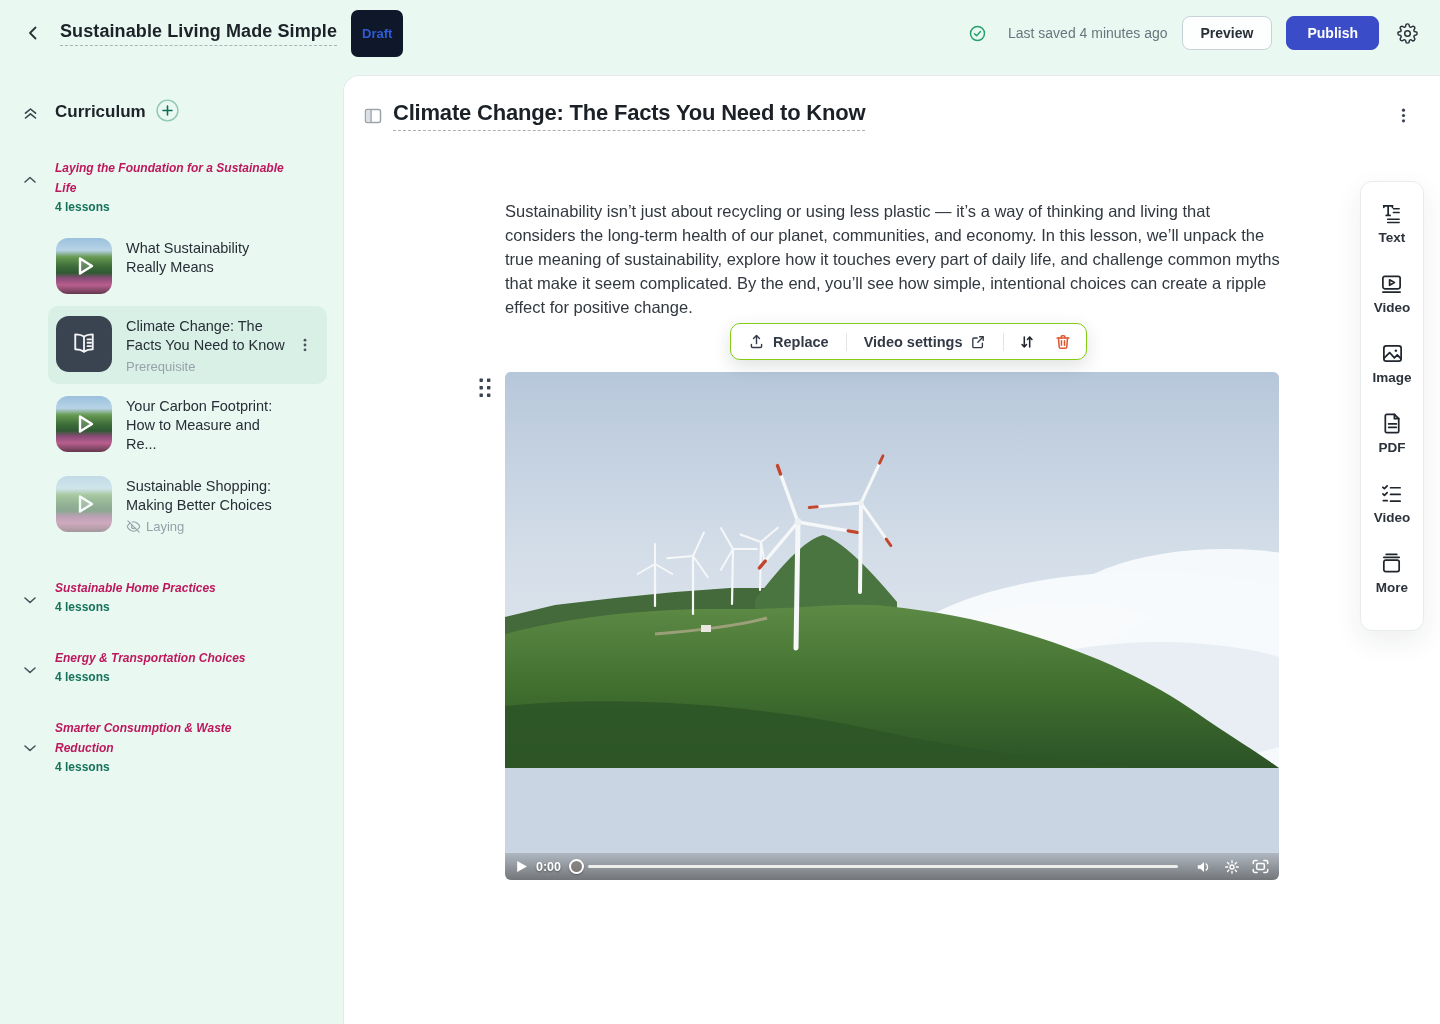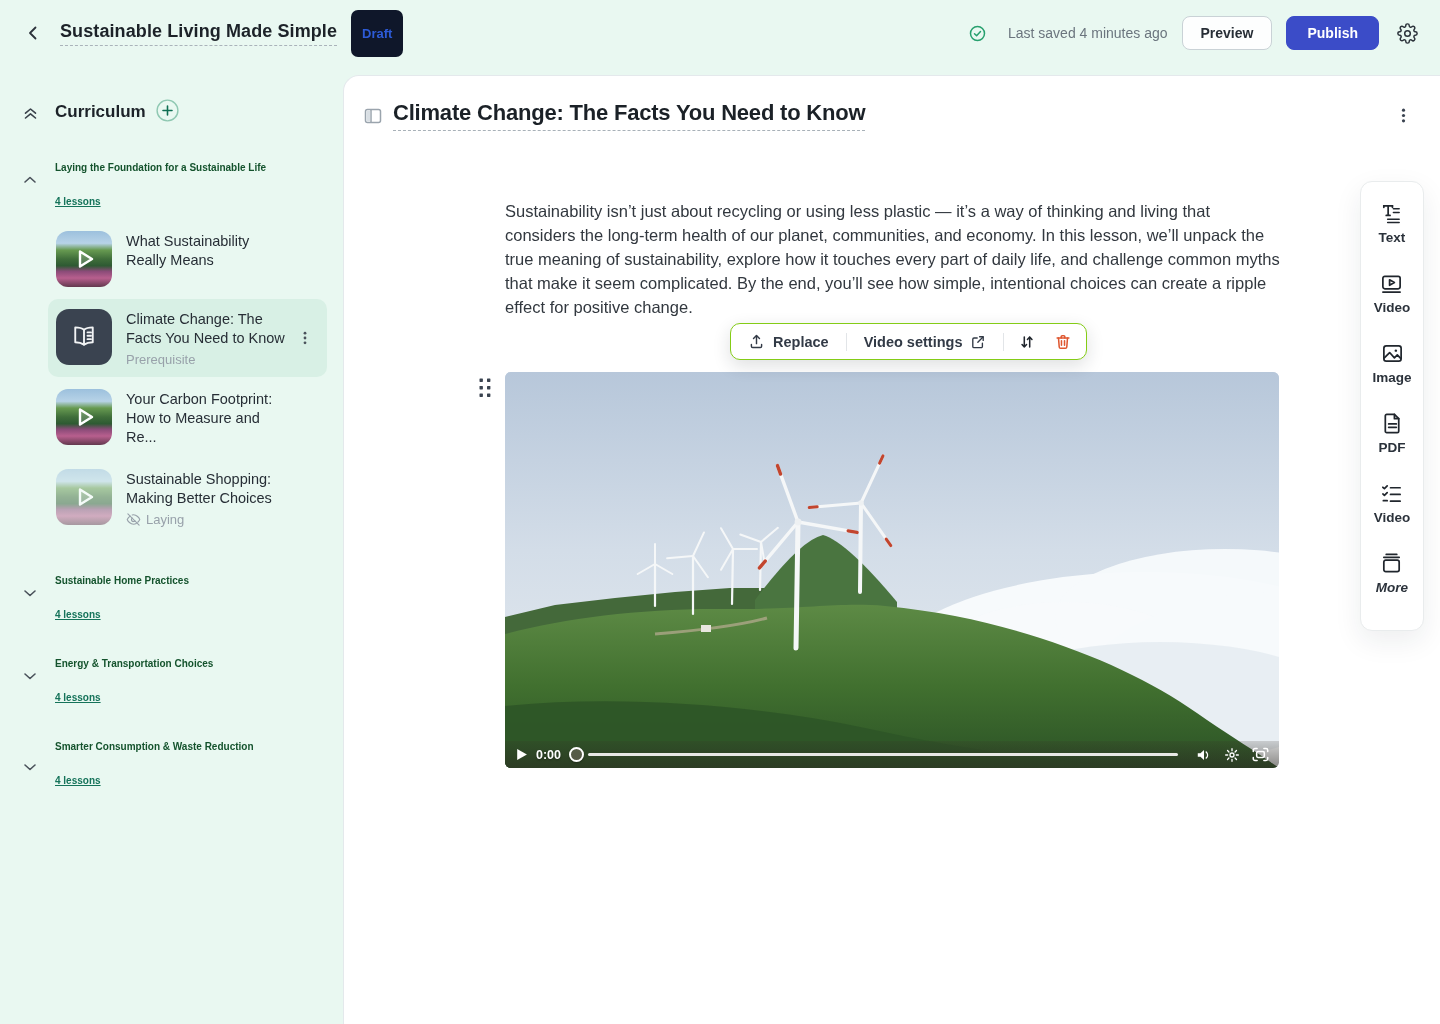--- a/index.html
+++ b/index.html
@@ -40,22 +40,22 @@
   .btn-primary { background:#3b4cc8; color:#ffffff; border:1px solid #3b4cc8; padding:9px 20px; }
 
   
   .sidebar { position:absolute; top:75px; left:0; width:343px; bottom:0; padding-top:24px; }
   .curriculum-header { display:flex; align-items:flex-end; padding:0 16px 0 22px; }
   .curriculum-title { font-size:17px; font-weight:700; color:#1c2228; margin:0 10px 0 16px; }
   .section { display:flex; padding:0 16px 0 22px; margin-top:34px; }
   .section-chevron { width:18px; margin-top:14px; flex:none; }
   .section:first-of-type .section-chevron { margin-top:22px; }
   .section-text { margin-left:15px; }
-  .section-title { font-size:10px; font-weight:600; color:#14532d; line-height:20px; max-width:230px; }
-  .section-meta { font-size:10px; font-weight:600; color:#15735a; margin-top:18px;text-decoration:underline; }
+  .section-title { font-size:12px; font-weight:600; color:#be185d; line-height:20px; max-width:230px;font-style:italic; }
+  .section-meta { font-size:12px; font-weight:600; color:#15735a; margin-top:2px; }
   .lessons { margin-top:14px; }
   .lesson-row {
     display:flex; align-items:flex-start; gap:14px; margin:2px 16px 2px 48px;
     padding:10px 8px 10px 8px; border-radius:10px; position:relative; cursor:pointer;
   }
   .lesson-row.selected { background:#d8f0e5; }
   .thumb {
     width:56px; height:56px; border-radius:12px; flex:none; position:relative; overflow:hidden;
     background:
       linear-gradient(180deg,#9cc0dd 0%, #b7d3e7 22%, #679a51 34%, #3f6e3a 50%,
@@ -97,21 +97,21 @@
   }
   .tb-btn {
     display:flex; align-items:center; gap:8px; background:none; border:none; cursor:pointer;
     font-family:inherit; font-size:14.5px; font-weight:600; color:#323a46; padding:6px 11px; border-radius:7px;
   }
   .tb-divider { width:1px; height:18px; background:#e2e5e8; margin:0 4px; }
   
   .drag-handle { position:absolute; left:130px; top:297px; padding:4px; cursor:grab; }
   
   .video-block {
-    position:absolute; left:161px; top:296px; width:774px; height:396px;
+    position:absolute; left:161px; top:296px; width:774px; height:508px;
     border-radius:6px; overflow:hidden; background:#c9d5e2;
   }
   .video-scene { position:absolute; inset:0; }
   .video-controls {
     position:absolute; left:0; right:0; bottom:0; height:27px;
     background:linear-gradient(180deg, rgba(55,48,40,.18), rgba(45,40,34,.55));
     display:flex; align-items:center; padding:0 10px; gap:8px;
   }
   .vc-time { color:#ffffff; font-size:12.5px; font-weight:600; text-shadow:0 1px 2px rgba(0,0,0,.4); }
   .vc-handle {
@@ -125,21 +125,21 @@
   .palette {
     position:absolute; left:1360px; top:181px; width:64px;
     background:#ffffff; border:1px solid #e9eced; border-radius:12px;
     box-shadow:0 10px 28px rgba(25,35,45,.08);
     display:flex; flex-direction:column; align-items:center; padding:20px 0 18px;
   }
   .palette-item {
     display:flex; flex-direction:column; align-items:center; gap:5px;
     background:none; border:none; cursor:pointer; padding:0; margin-bottom:27px;
   }
-  .palette-item:last-child { margin-bottom:17px;font-style:italic; }
+  .palette-item:last-child { margin-bottom:17px; }
   .palette-label { font-size:13.5px; font-weight:600; color:#2b323b; font-family:inherit; }
 </style>
 </head>
 <body>
 
 <div class="header">
   <button class="icon-btn">
     <span>
       <svg width="18" height="18" viewBox="0 0 18 18" fill="none" stroke="#2b323a" stroke-width="1.8" stroke-linecap="round" stroke-linejoin="round">
           <path d="M11.5 3.5 6 9l5.5 5.5"></path>

